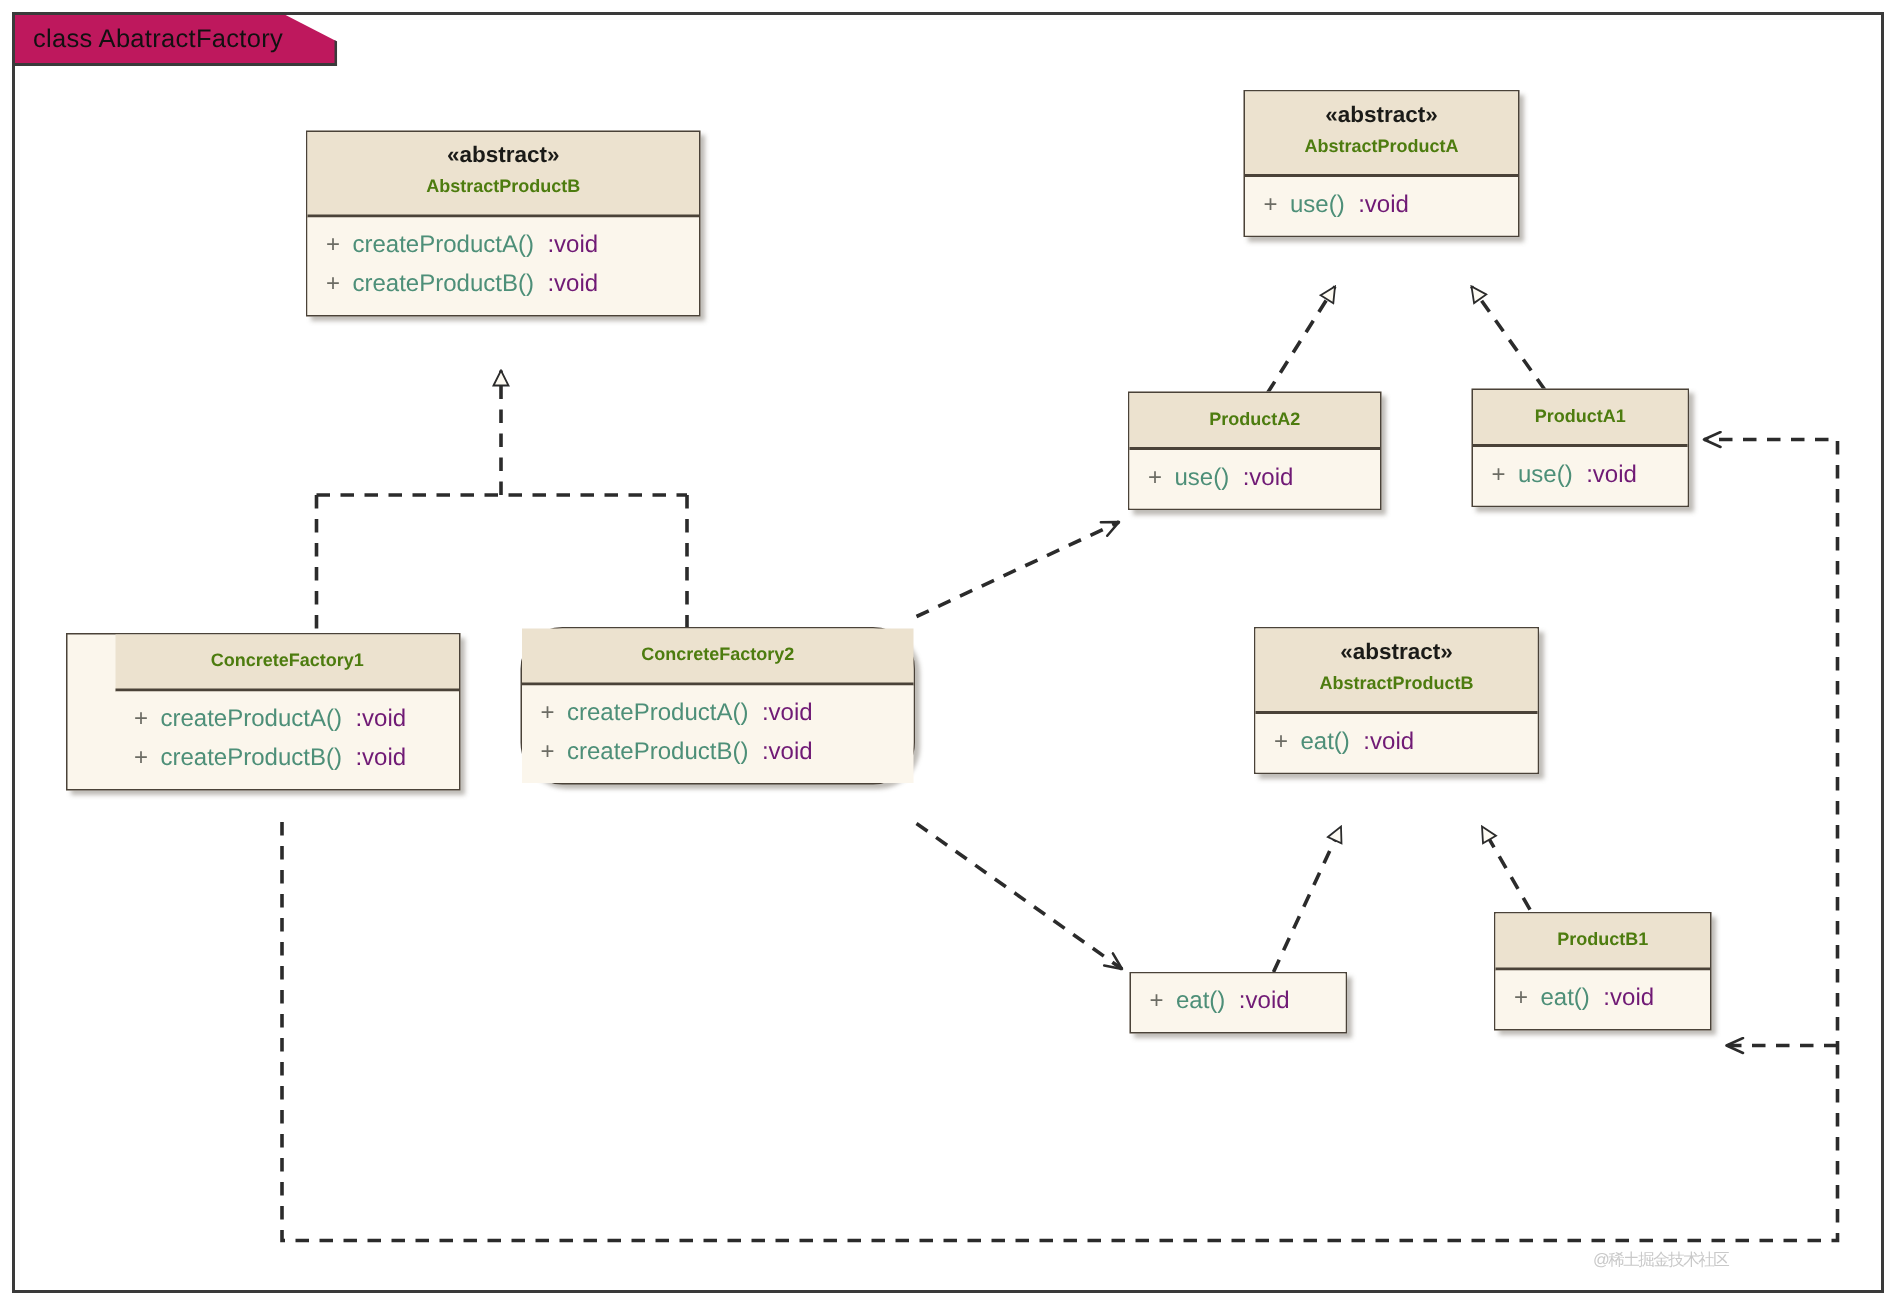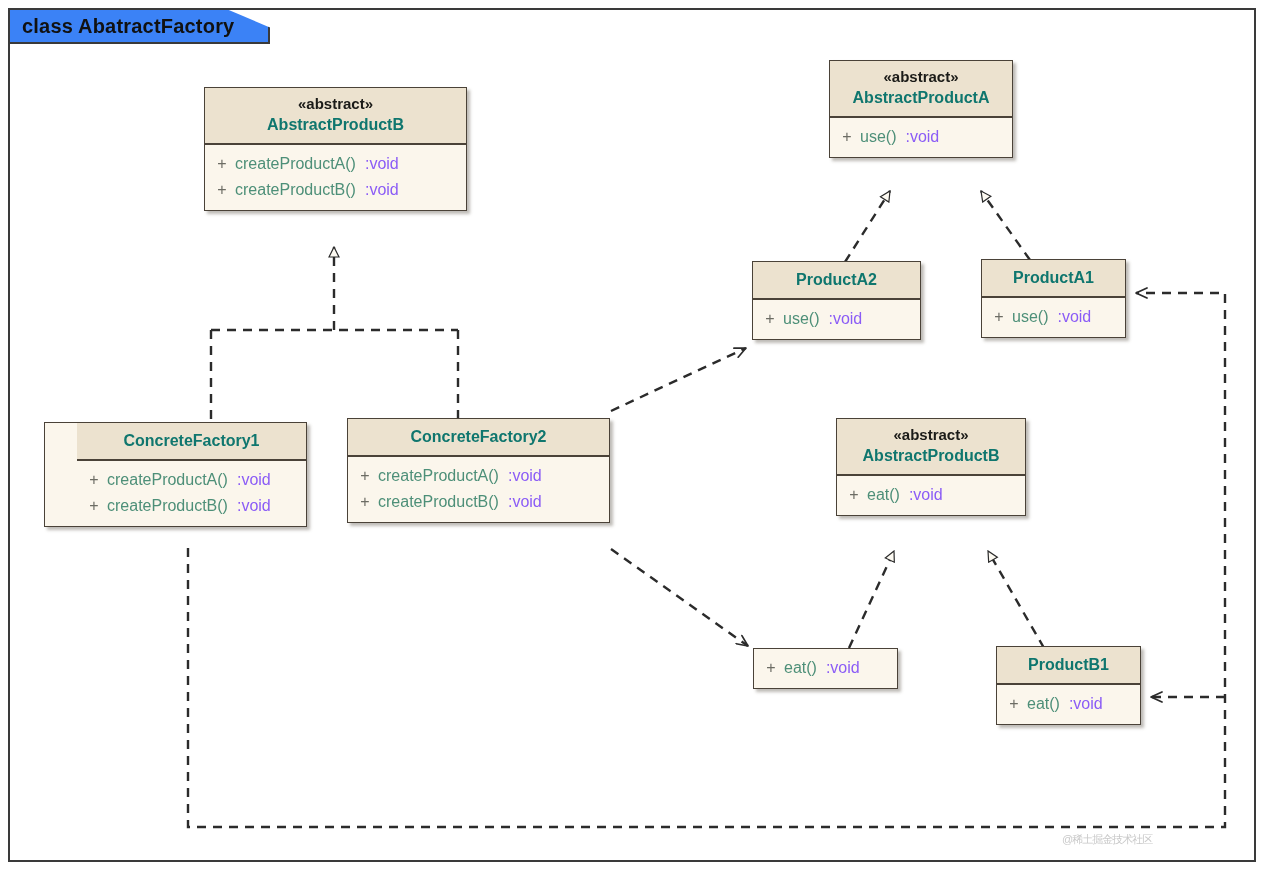--- a/index.html
+++ b/index.html
@@ -32,24 +32,24 @@
   
   .frame-tab {
     position: absolute;
     left: 10px;
     top: 10px;
     height: 34px;
     padding: 0 34px 0 12px;
     display: flex;
     align-items: center;
     box-sizing: border-box;
-    background: #3b82f6;
+    background: #be185d;
     color: #111111;
-    font-size: 20px;
-    font-weight: bold;
+    font-size: 17px;
+    font-weight: normal;
     letter-spacing: 0.2px;
     border: 2px solid #3a3a3a;
     border-left: none;
     border-top: none;
     clip-path: polygon(0 0, 84% 0, 100% 52%, 100% 100%, 0 100%);
     white-space: nowrap;
   }
 
   
   #links {
@@ -76,24 +76,24 @@
     text-align: center;
     color: #10100e;
   }
   .uclass .stereo {
     font-size: 15px;
     font-weight: bold;
     line-height: 19px;
     color: #1b1b18;
   }
   .uclass .cname {
-    font-size: 16px;
+    font-size: 12px;
     font-weight: bold;
     line-height: 23px;
-    color: #0f766e;
+    color: #4d7c0f;
     white-space: nowrap;
   }
   .uclass .body {
     background: #fbf6ec;
     padding: 6px 4px 7px 4px;
   }
   .member {
     display: flex;
     align-items: baseline;
     font-size: 16px;
@@ -104,21 +104,21 @@
     width: 26px;
     flex: 0 0 26px;
     text-align: center;
     color: #6c6c64;
     font-size: 16px;
   }
   .member .mname {
     color: #4d8f78;
   }
   .member .mtype {
-    color: #8b5cf6;
+    color: #701a75;
     padding-left: 9px;
   }
 
   
   .watermark {
     position: absolute;
     left: 1062px;
     top: 832px;
     font-size: 11px;
     color: #c9c9c9;
@@ -238,21 +238,21 @@
         <span class="mtype">:void</span>
       </div>
       <div class="member">
         <span class="vis">+</span>
         <span class="mname">createProductB()</span>
         <span class="mtype">:void</span>
       </div>
     </div>
   </div>
 
-  <div class="uclass" style="left:347px; top:418px; width:263px;">
+  <div class="uclass" style="left:347px; top:418px; width:263px;border-radius:28px;">
     <div class="head">
       <div class="cname">ConcreteFactory2</div>
     </div>
     <div class="body">
       <div class="member">
         <span class="vis">+</span>
         <span class="mname">createProductA()</span>
         <span class="mtype">:void</span>
       </div>
       <div class="member">
@@ -280,21 +280,21 @@
   <div class="uclass" style="left:753px; top:648px; width:145px;">
     <div class="body">
       <div class="member">
         <span class="vis">+</span>
         <span class="mname">eat()</span>
         <span class="mtype">:void</span>
       </div>
     </div>
   </div>
 
-  <div class="uclass" style="left:996px; top:646px; width:145px;">
+  <div class="uclass" style="left:996px; top:608px; width:145px;">
     <div class="head">
       <div class="cname">ProductB1</div>
     </div>
     <div class="body">
       <div class="member">
         <span class="vis">+</span>
         <span class="mname">eat()</span>
         <span class="mtype">:void</span>
       </div>
     </div>

